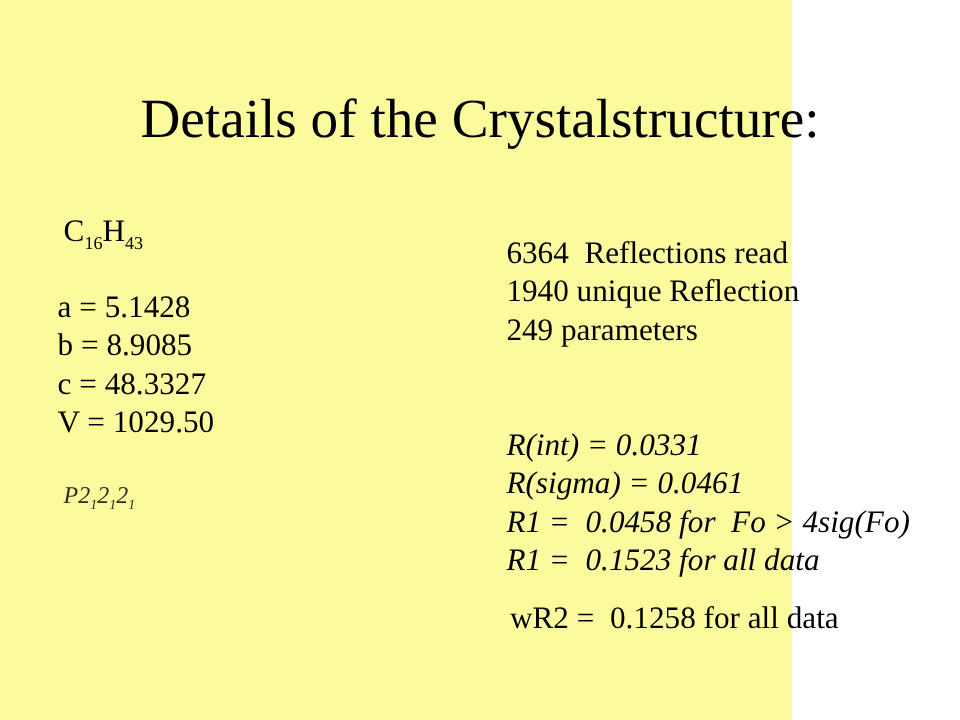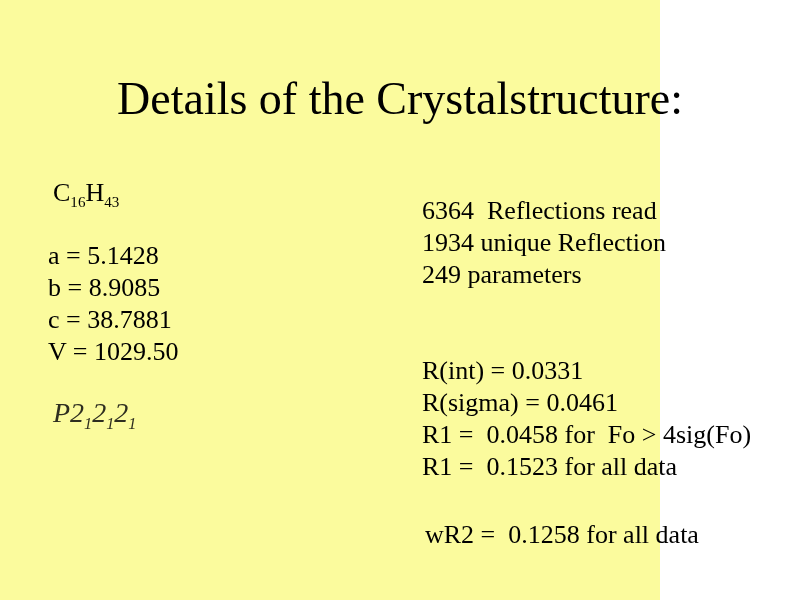--- a/index.html
+++ b/index.html
@@ -49,63 +49,63 @@
   .cell-params {
     position: absolute;
     left: 36px;
     top: 240px;
     margin-left: 12px;
   }
   .space-group {
     position: absolute;
     left: 53px;
     top: 397px;
-    font-size: 28px;
+    font-size: 20px;
     line-height: 32px;
     font-style: italic;
     color: #2e2e20;
   }
   .reflections {
     position: absolute;
     left: 422px;
     top: 195px;
   }
   .refinement {
     position: absolute;
     left: 422px;
     top: 355px;
+    font-style: italic;
   }
   .wr2-line {
     position: absolute;
     left: 425px;
     top: 499px;
-    margin-top: 20px;
   }
 </style>
 </head>
 <body>
 
 <div class="slide">
 
   <h1 class="title">Details of the Crystalstructure:</h1>
 
   <div class="formula"><span>C</span><sub>16</sub><span>H</span><sub>43</sub></div>
 
   <div class="cell-params">
     <div class="textline">a = 5.1428</div>
     <div class="textline">b = 8.9085</div>
-    <div class="textline">c = 38.7881</div>
+    <div class="textline">c = 48.3327</div>
     <div class="textline">V = 1029.50</div>
   </div>
 
   <div class="space-group"><span>P2</span><sub>1</sub><span>2</span><sub>1</sub><span>2</span><sub>1</sub></div>
 
   <div class="reflections">
     <div class="textline">6364  Reflections read</div>
-    <div class="textline">1934 unique Reflection</div>
+    <div class="textline">1940 unique Reflection</div>
     <div class="textline">249 parameters</div>
   </div>
 
   <div class="refinement">
     <div class="textline">R(int) = 0.0331</div>
     <div class="textline">R(sigma) = 0.0461</div>
     <div class="textline">R1 =  0.0458 for  Fo &gt; 4sig(Fo)</div>
     <div class="textline">R1 =  0.1523 for all data</div>
   </div>
 

